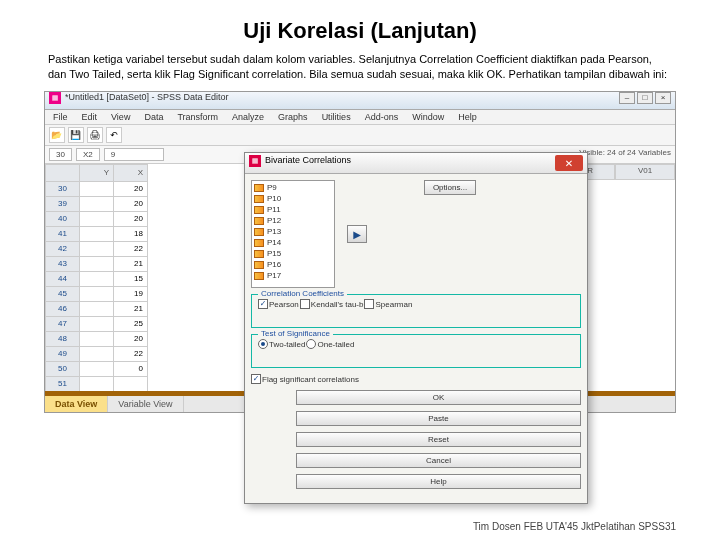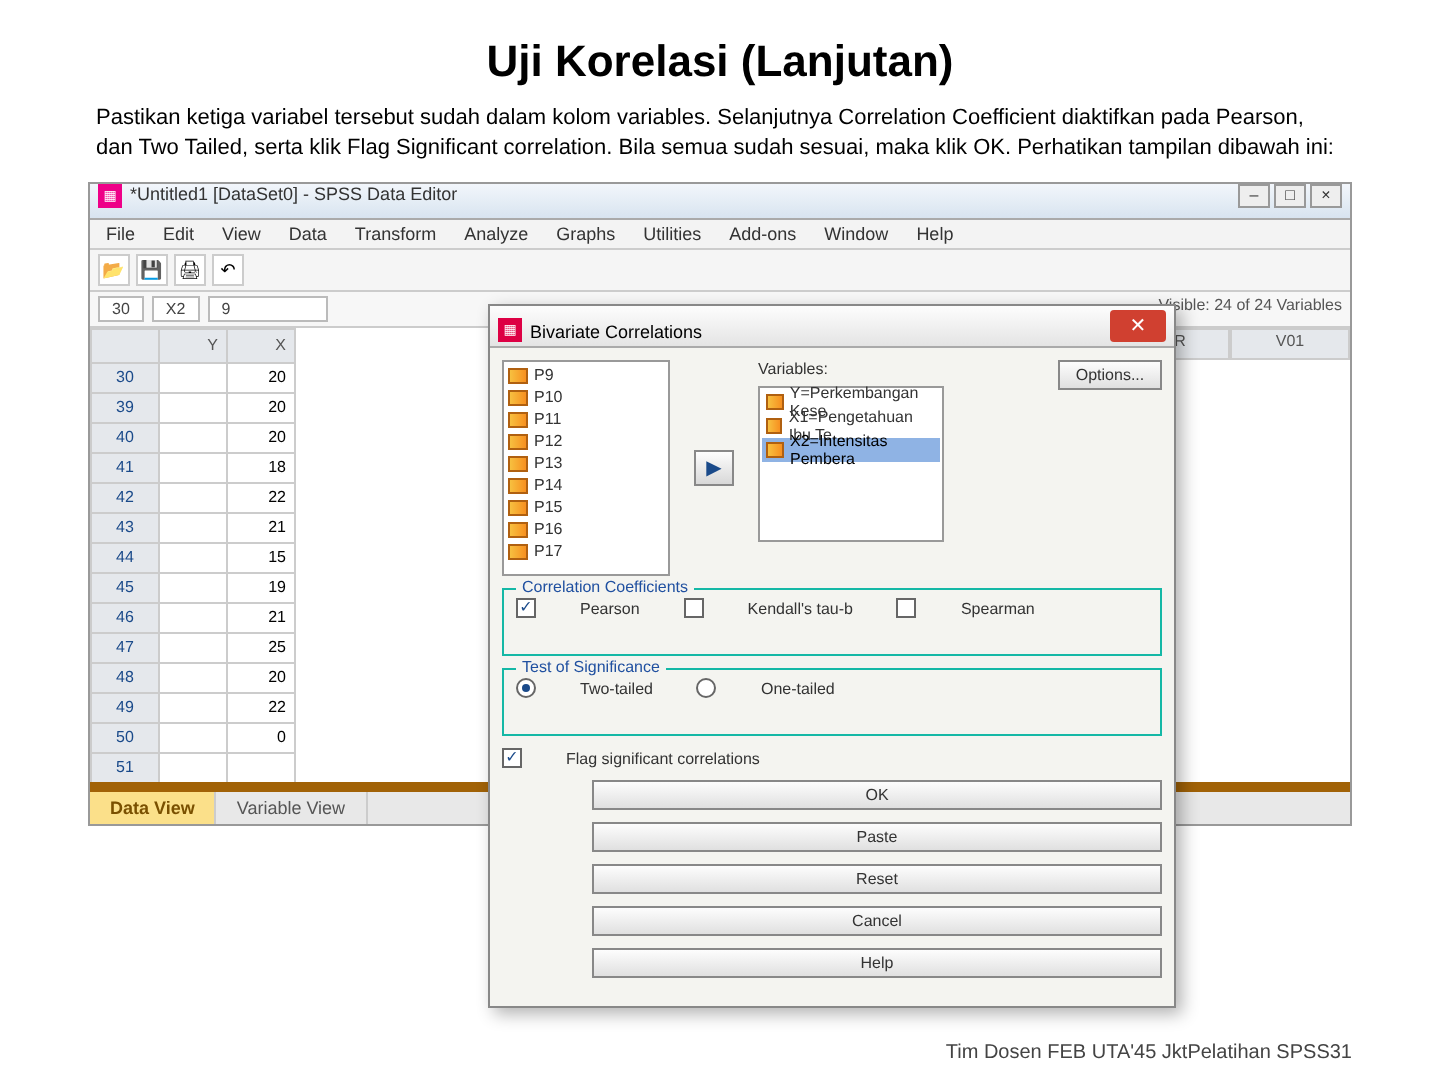--- a/index.html
+++ b/index.html
@@ -20,39 +20,39 @@
 .status-visible { margin-left: auto; color: #555; }
 .data-area { display: flex; height: 228px; background: #fff; }
 .data-table { border-collapse: collapse; font-size: 8px; }
 .data-table th, .data-table td { border: 1px solid #ccc; padding: 1px 4px; text-align: right; background: #fff; height: 14px; min-width: 34px; }
 .data-table th { background: #e5e8ec; color: #555; font-weight: normal; height: 16px; }
 .data-table td.row-hdr { background: #e5e8ec; text-align: center; color: #1a4a8a; width: 32px; }
 .tabs { position: absolute; bottom: 0; left: 0; right: 0; display: flex; background: #e8e8e8; border-top: 5px solid #a16207; font-size: 9px; }
 .tab { padding: 3px 10px; border-right: 1px solid #ccc; color: #555; }
 .tab.active { background: #fbe08a; color: #7a5000; font-weight: bold; }
 .dialog { position: absolute; top: 152px; left: 244px; width: 344px; background: #f4f4f0; border: 1px solid #888; box-shadow: 3px 3px 8px rgba(0,0,0,.3); font-size: 9px; }
-.dlg-title { background: linear-gradient(#fdfdfd,#e4e4e4); display: flex; align-items: flex-end; padding: 2px 4px; border-bottom: 1px solid #aaa; }
+.dlg-title { background: linear-gradient(#fdfdfd,#e4e4e4); display: flex; align-items: flex-start; padding: 2px 4px; border-bottom: 1px solid #aaa; }
 .dlg-close { margin-left: auto; width: 28px; height: 16px; background: #d04030; color: #fff; display: flex; align-items: center; justify-content: center; border-radius: 2px; font-size: 10px; }
 .dlg-body { padding: 6px; }
 .dlg-main { display: flex; gap: 12px; }
 .listbox { border: 1px solid #999; background: #fff; width: 84px; height: 108px; overflow: hidden; padding: 1px; }
 .listbox .item { display: flex; align-items: center; gap: 3px; padding: 0 1px; font-size: 8px; color: #333; height: 11px; }
 .ruler { width: 10px; height: 8px; background: linear-gradient(90deg,#f7c040,#f79020); border: 1px solid #b06010; }
 .midcol { display: flex; flex-direction: column; justify-content: center; }
 .arrow-btn { width: 20px; height: 18px; border: 1px solid #888; background: linear-gradient(#fdfdfd,#d8d8d8); display: flex; align-items: center; justify-content: center; font-size: 10px; color: #1a4a8a; }
 .rightcol { flex: 1; display: flex; flex-direction: column; gap: 4px; }
 .lbl { font-size: 8px; color: #333; }
 .varbox { border: 1px solid #999; background: #fff; height: 78px; padding: 1px; }
 .varbox .item { display: flex; align-items: center; gap: 3px; font-size: 8px; padding: 0 2px; color: #333; height: 12px; }
 .varbox .item.sel { background: #8fb3e4; color: #000; }
 .btncol { display: flex; flex-direction: column; gap: 3px; }
 .dlg-btn { border: 1px solid #888; background: linear-gradient(#fdfdfd,#e0e0e0); padding: 2px 6px; font-size: 8px; color: #333; text-align: center; min-width: 52px; margin-left: 45px; }
 .groupbox { border: 1px solid #14b8a6; margin-top: 6px; padding: 4px 6px 18px; position: relative; }
 .groupbox .legend { position: absolute; top: -6px; left: 6px; background: #f4f4f0; padding: 0 3px; font-size: 8px; color: #2050a0; }
-.row { display: flex; gap: 22px; align-items: center; font-size: 8px; color: #333; }
+.row { display: flex; gap: 1px; align-items: center; font-size: 8px; color: #333; }
 .cb, .rb { width: 10px; height: 10px; border: 1px solid #666; background: #fff; display: inline-flex; align-items: center; justify-content: center; font-size: 8px; line-height: 1; }
 .rb { border-radius: 50%; }
 .rb.on::after { content: ""; width: 4px; height: 4px; background: #1a4a8a; border-radius: 50%; }
 .cb.on::after { content: "✓"; color: #1a4a8a; font-size: 8px; }
 .dlg-footer { display: flex; justify-content: center; gap: 6px; padding: 6px 0 8px; flex-direction: column; }
 .footer-row { position: absolute; bottom: 8px; left: 0; right: 0; display: flex; justify-content: flex-end; padding: 0 44px; font-size: 10px; color: #444; }
 .data-area-wrapper { position: relative; overflow: hidden; height: 228px; }
 .faded-cols { position: absolute; right: 0; top: 0; display: flex; }
 .faded-cols .colh { border: 1px solid #ccc; background: #e5e8ec; font-size: 8px; padding: 1px 4px; height: 16px; min-width: 60px; text-align: center; color: #555; }
 </style>
@@ -235,37 +235,20 @@
             <span>P16</span>
           </div>
           <div class="item">
             <span class="ruler"></span>
             <span>P17</span>
           </div>
         </div>
       <div class="midcol">
         <div class="arrow-btn">▶</div>
       </div>
-      <div class="rightcol">
-        <div class="lbl">Variables:</div>
-        <div class="varbox" id="selvars">
-            <div class="item">
-              <span class="ruler"></span>
-              <span>Y=Perkembangan Kese</span>
-            </div>
-            <div class="item">
-              <span class="ruler"></span>
-              <span>X1=Pengetahuan Ibu Te...</span>
-            </div>
-            <div class="item sel">
-              <span class="ruler"></span>
-              <span>X2=Intensitas Pembera</span>
-            </div>
-          </div>
-      </div>
       <div class="btncol">
         <div class="dlg-btn">Options...</div>
       </div>
     </div>
     <div class="groupbox">
       <div class="legend">Correlation Coefficients</div>
       <div class="row">
         <span class="cb on"></span>
           <span>Pearson</span>
         <span class="cb"></span>

